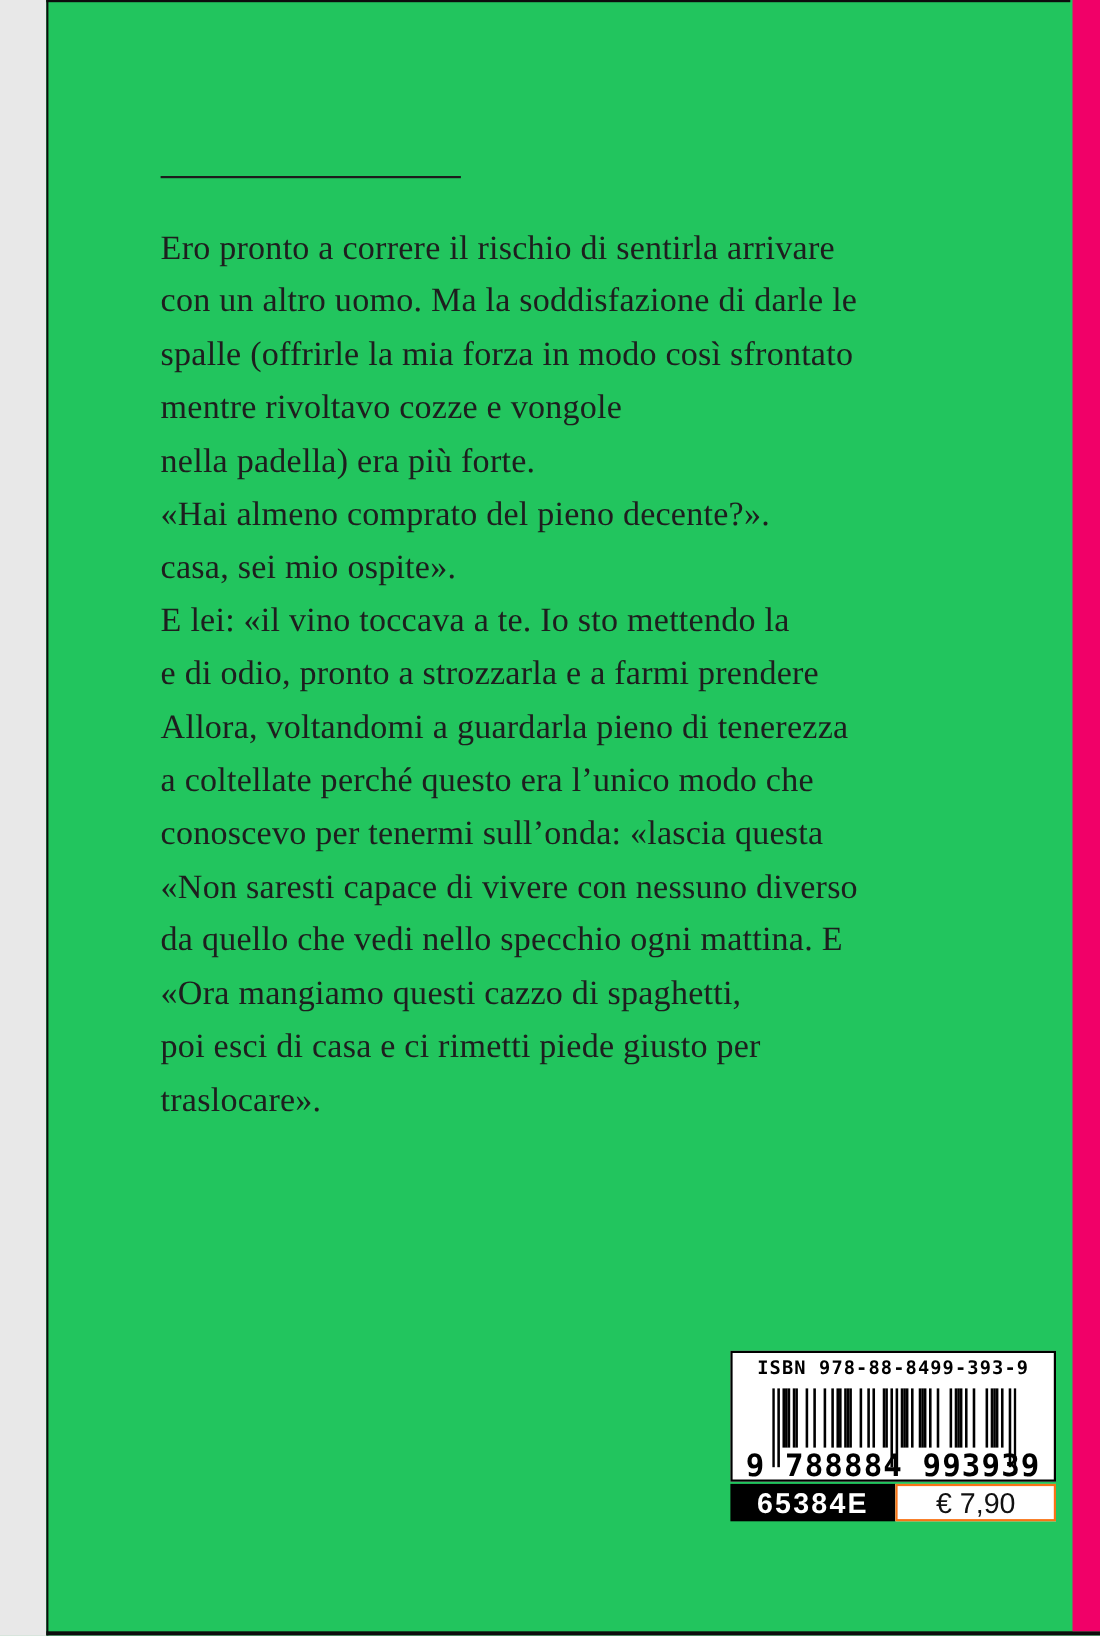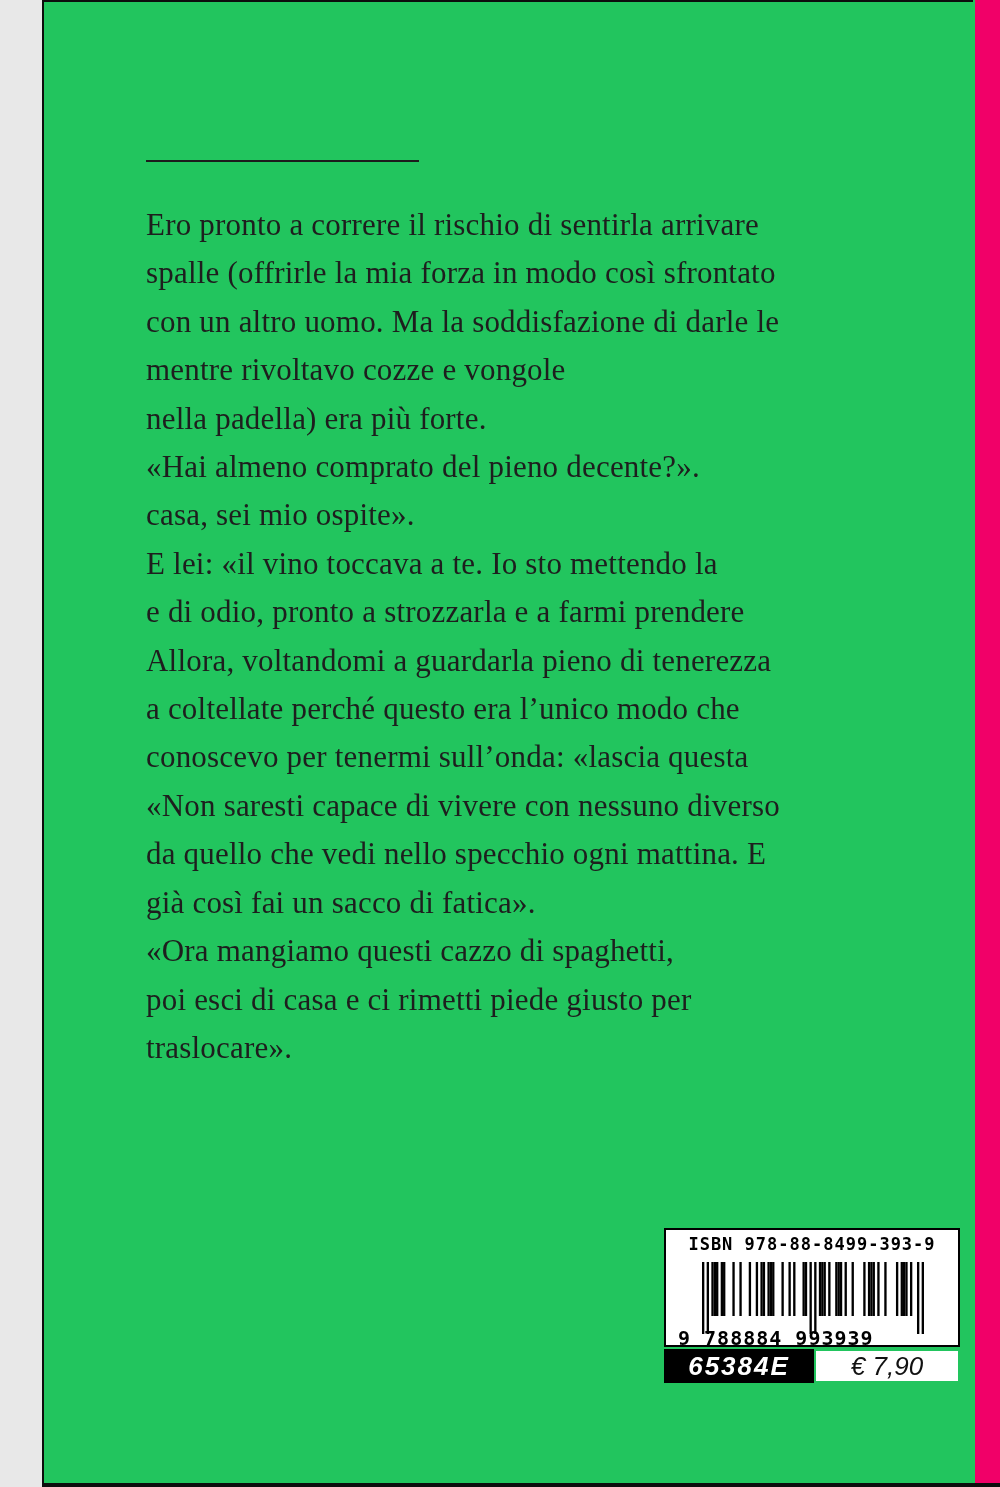--- a/index.html
+++ b/index.html
@@ -55,47 +55,46 @@
     white-space:nowrap;
   }
   .bc-bars{
     position:absolute;
     top:32px;left:36px;
     width:222px;height:72px;
     fill:#000;
   }
   .bc-digits{
     position:absolute;
-    top:96px;left:12px;
+    top:86px;left:12px;
     font-family:"DejaVu Sans Mono","Liberation Mono",monospace;
-    font-size:20px;font-weight:bold;
+    font-size:28px;font-weight:bold;
     letter-spacing:1px;
     color:#000;
     background:transparent;
     white-space:nowrap;
   }
   .bc-bottom{
     display:flex;
     width:296px;height:20px;
     margin-top:2px;
-    font-style:italic;
   }
   .bc-code{
     box-sizing:border-box;
     width:150px;height:34px;
     background:#000;color:#fff;
     font-family:"Liberation Sans","DejaVu Sans",sans-serif;
     font-size:26px;font-weight:bold;
     letter-spacing:2px;
     display:flex;align-items:center;justify-content:center;
   }
   .bc-price{
     box-sizing:border-box;
     flex:1;height:34px;
-    border:2px solid #22c55e;
+    border:2px solid #f97316;
     background:#fff;color:#111;
     font-family:"Liberation Sans","DejaVu Sans",sans-serif;
     font-size:26px;
     display:flex;align-items:center;justify-content:center;
   }
 </style>
 </head>
 <body>
 
 <div class="page">
@@ -103,34 +102,33 @@
   <div class="edge edge-top"></div>
   <div class="edge edge-left"></div>
   <div class="edge edge-bottom"></div>
 
   <div class="spine" id="spine" style="background: rgb(241, 0, 104);"></div>
 
   <div class="rule"></div>
 
   <div class="excerpt">
     <div class="line">Ero pronto a correre il rischio di sentirla arrivare</div>
+    <div class="line">con un altro uomo. Ma la soddisfazione di darle le</div>
     <div class="line">spalle (offrirle la mia forza in modo così sfrontato</div>
-    <div class="line">con un altro uomo. Ma la soddisfazione di darle le</div>
     <div class="line">mentre rivoltavo cozze e vongole</div>
     <div class="line">nella padella) era più forte.</div>
     <div class="line">«Hai almeno comprato del pieno decente?».</div>
     <div class="line">casa, sei mio ospite».</div>
     <div class="line">E lei: «il vino toccava a te. Io sto mettendo la</div>
     <div class="line">e di odio, pronto a strozzarla e a farmi prendere</div>
     <div class="line">Allora, voltandomi a guardarla pieno di tenerezza</div>
     <div class="line">a coltellate perché questo era l’unico modo che</div>
     <div class="line">conoscevo per tenermi sull’onda: «lascia questa</div>
     <div class="line">«Non saresti capace di vivere con nessuno diverso</div>
     <div class="line">da quello che vedi nello specchio ogni mattina. E</div>
-    <div class="line">già così fai un sacco di fatica».</div>
     <div class="line">«Ora mangiamo questi cazzo di spaghetti,</div>
     <div class="line">poi esci di casa e ci rimetti piede giusto per</div>
     <div class="line">traslocare».</div>
   </div>
 
   <div class="barcode-box">
     <div class="bc-main">
       <div class="bc-isbn">ISBN 978-88-8499-393-9</div>
       <svg class="bc-bars" id="ean-svg" xmlns="http://www.w3.org/2000/svg" viewBox="0 0 95 72" preserveAspectRatio="none">
           <rect x="0" y="0" width="1" height="72"></rect>

